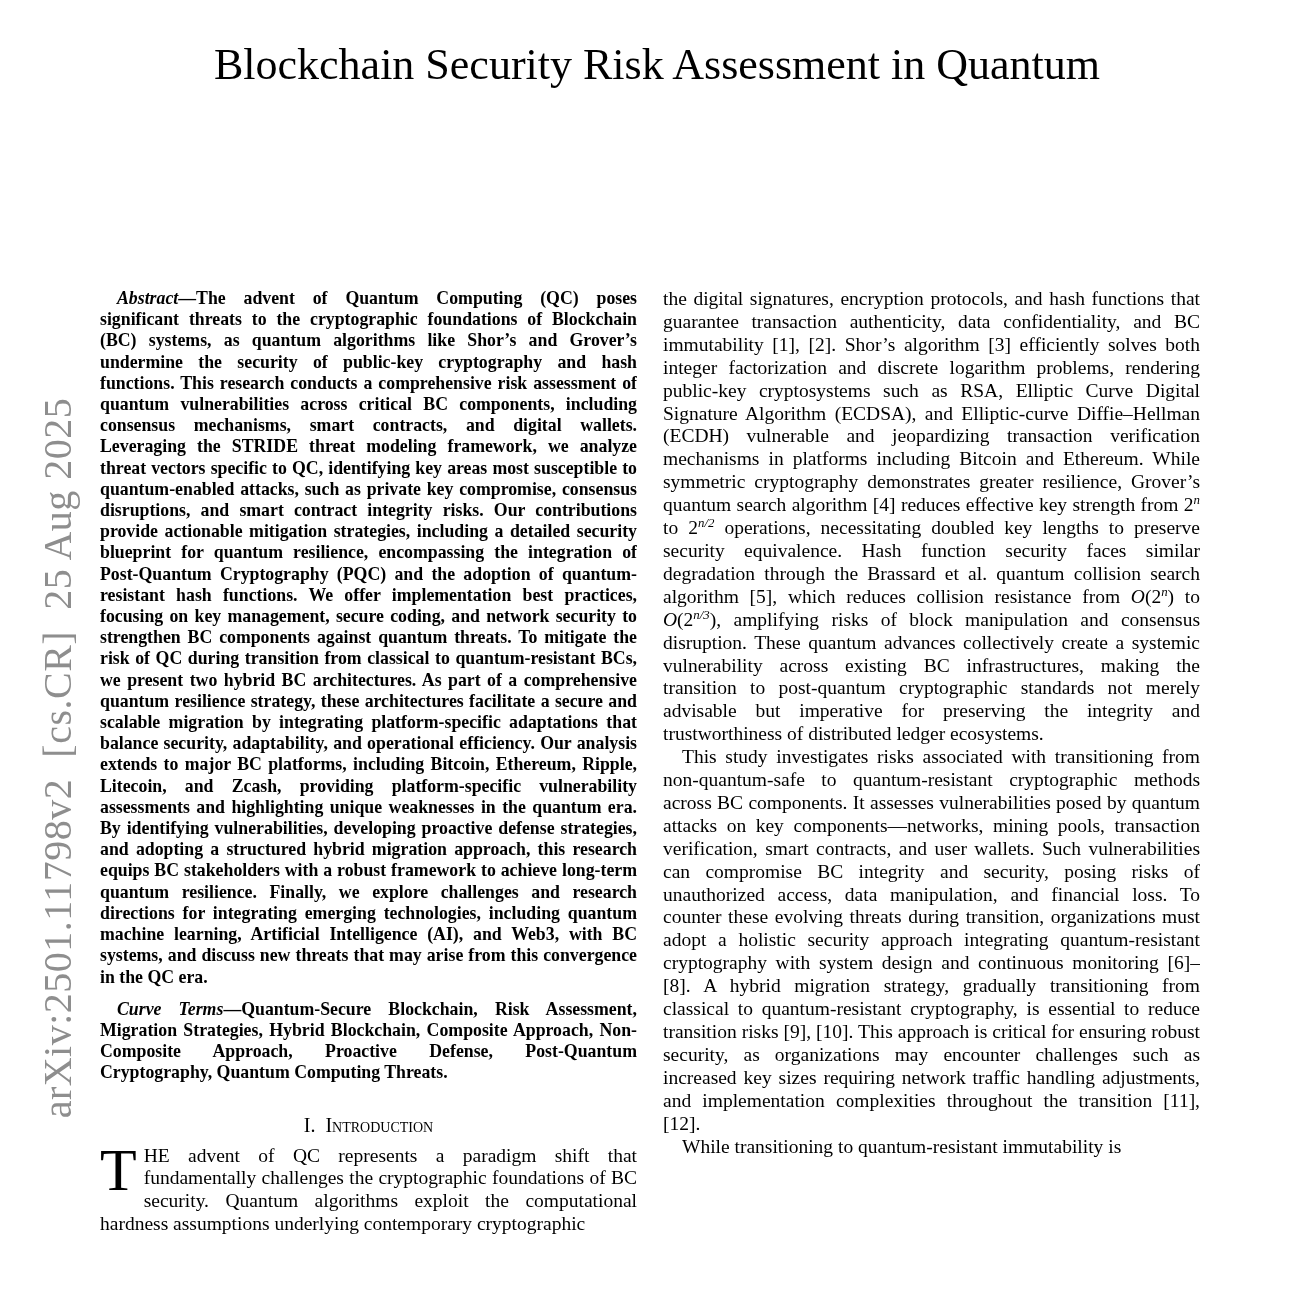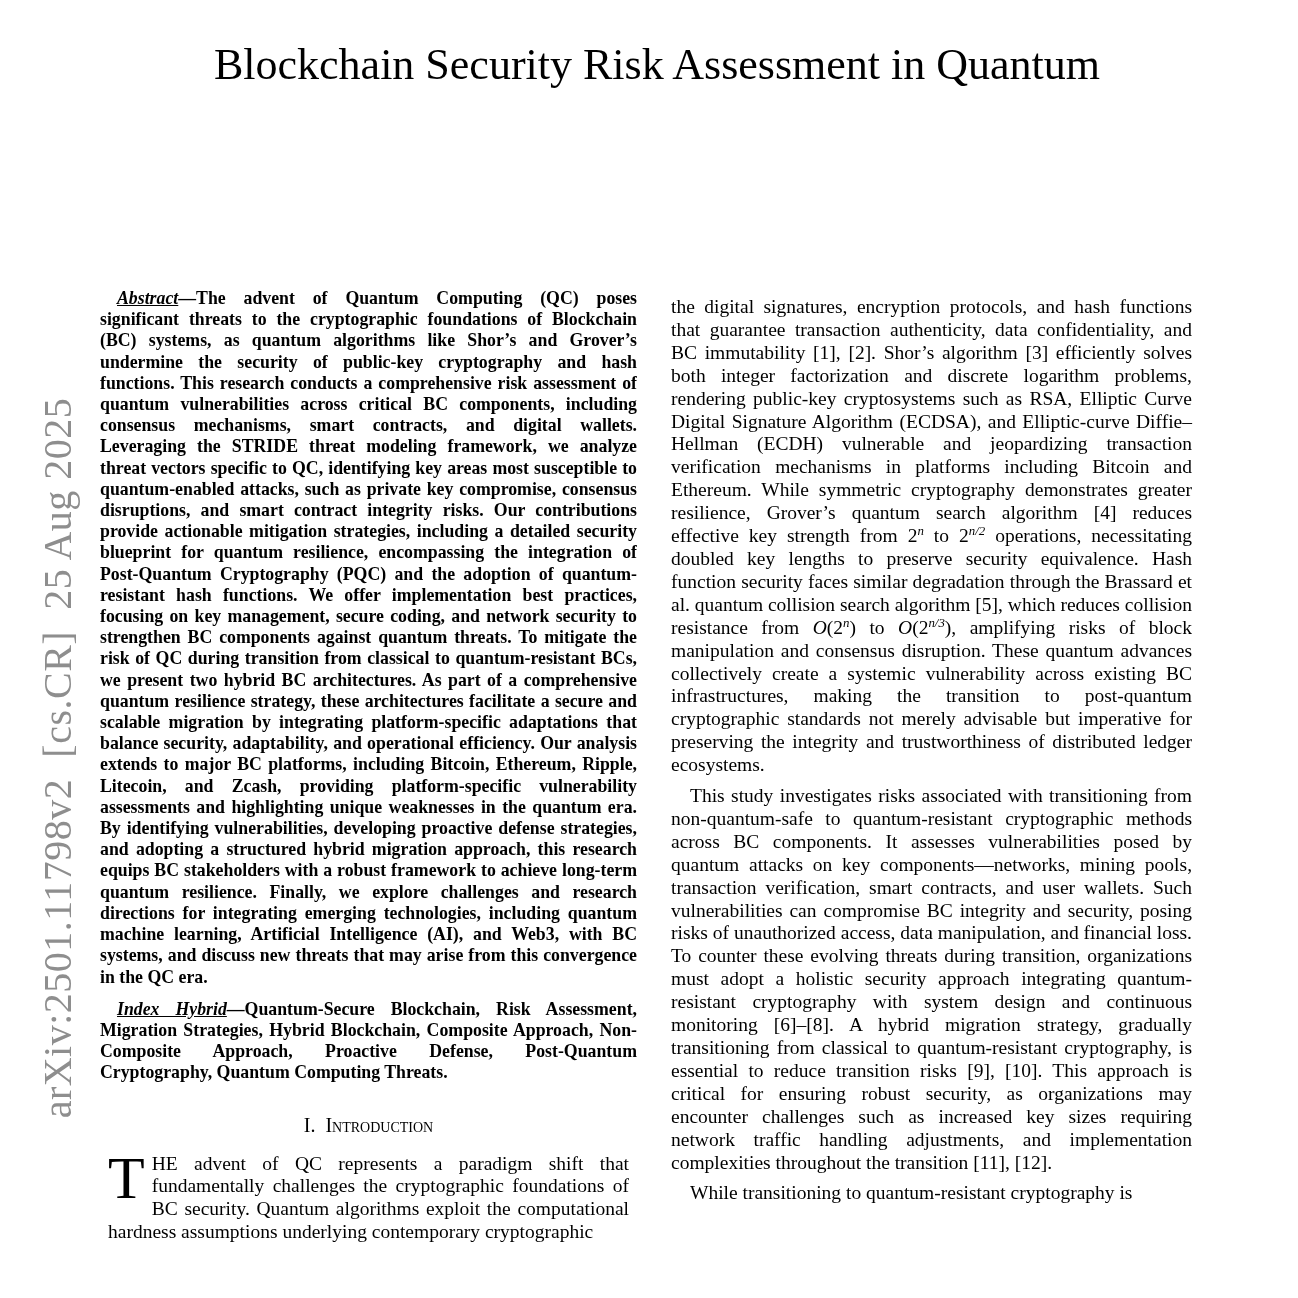--- a/index.html
+++ b/index.html
@@ -51,37 +51,37 @@
   .abstract, .index-terms {
     font-size: 17.8px;
     line-height: 21.2px;
     font-weight: bold;
     text-align: justify;
     hyphens: auto;
     margin: 0;
     text-indent: 17px;
   }
   .index-terms { margin-top: 11px; }
-  .term-label { font-style: italic; text-decoration: underline; }
+  .term-label { font-style: italic; }
 
   .section-heading {
-    margin: 30px 0 16px 0;
+    margin: 30px 0 8px 0;
     text-align: center;
     font-size: 20px;
     font-weight: normal;
     font-variant: small-caps;
   }
   .sec-num { margin-right: 10px; }
 
   .body-par {
     font-size: 19.5px;
     line-height: 22.9px;
     text-align: justify;
     hyphens: auto;
-    margin: 8px;
+    margin: 0;
   }
   .indent { text-indent: 19px; }
 
   .dropcap {
     float: left;
     font-size: 60px;
     line-height: 47px;
     padding: 2px 7px 0 0;
   }
 
@@ -98,33 +98,33 @@
   <div class="header">
     <h1 class="title"><span>Blockchain Security Risk Assessment in Quantum</span><br></h1>
   </div>
 
   <div class="columns">
 
     <div class="col">
 
       <p class="abstract"><span class="term-label">Abstract</span><span>—The advent of Quantum Computing (QC) poses significant threats to the cryptographic foundations of Blockchain (BC) systems, as quantum algorithms like Shor’s and Grover’s undermine the security of public-key cryptography and hash functions. This research conducts a comprehensive risk assessment of quantum vulnerabilities across critical BC components, including consensus mechanisms, smart contracts, and digital wallets. Leveraging the STRIDE threat modeling framework, we analyze threat vectors specific to QC, identifying key areas most susceptible to quantum-enabled attacks, such as private key compromise, consensus disruptions, and smart contract integrity risks. Our contributions provide actionable mitigation strategies, including a detailed security blueprint for quantum resilience, encompassing the integration of Post-Quantum Cryptography (PQC) and the adoption of quantum-resistant hash functions. We offer implementation best practices, focusing on key management, secure coding, and network security to strengthen BC components against quantum threats. To mitigate the risk of QC during transition from classical to quantum-resistant BCs, we present two hybrid BC architectures. As part of a comprehensive quantum resilience strategy, these architectures facilitate a secure and scalable migration by integrating platform-specific adaptations that balance security, adaptability, and operational efficiency. Our analysis extends to major BC platforms, including Bitcoin, Ethereum, Ripple, Litecoin, and Zcash, providing platform-specific vulnerability assessments and highlighting unique weaknesses in the quantum era. By identifying vulnerabilities, developing proactive defense strategies, and adopting a structured hybrid migration approach, this research equips BC stakeholders with a robust framework to achieve long-term quantum resilience. Finally, we explore challenges and research directions for integrating emerging technologies, including quantum machine learning, Artificial Intelligence (AI), and Web3, with BC systems, and discuss new threats that may arise from this convergence in the QC era.</span></p>
 
-      <p class="index-terms"><span class="term-label">Index Hybrid</span><span>—Quantum-Secure Blockchain, Risk Assessment, Migration Strategies, Hybrid Blockchain, Composite Approach, Non-Composite Approach, Proactive Defense, Post-Quantum Cryptography, Quantum Computing Threats.</span></p>
+      <p class="index-terms"><span class="term-label">Curve Terms</span><span>—Quantum-Secure Blockchain, Risk Assessment, Migration Strategies, Hybrid Blockchain, Composite Approach, Non-Composite Approach, Proactive Defense, Post-Quantum Cryptography, Quantum Computing Threats.</span></p>
 
       <h2 class="section-heading"><span class="sec-num">I.</span><span>Introduction</span></h2>
 
       <p class="body-par"><span class="dropcap">T</span><span>HE advent of QC represents a paradigm shift that fundamentally challenges the cryptographic foundations of BC security. Quantum algorithms exploit the computational hardness assumptions underlying contemporary cryptographic</span></p>
 
     </div>
 
     <div class="col">
 
       <p class="body-par"><span>the digital signatures, encryption protocols, and hash functions that guarantee transaction authenticity, data confidentiality, and BC immutability [1], [2]. Shor’s algorithm [3] efficiently solves both integer factorization and discrete logarithm problems, rendering public-key cryptosystems such as RSA, Elliptic Curve Digital Signature Algorithm (ECDSA), and Elliptic-curve Diffie–Hellman (ECDH) vulnerable and jeopardizing transaction verification mechanisms in platforms including Bitcoin and Ethereum. While symmetric cryptography demonstrates greater resilience, Grover’s quantum search algorithm [4] reduces effective key strength from 2</span><sup>n</sup><span> to 2</span><sup>n/2</sup><span> operations, necessitating doubled key lengths to preserve security equivalence. Hash function security faces similar degradation through the Brassard et al. quantum collision search algorithm [5], which reduces collision resistance from </span><span class="math-var">O</span><span>(2</span><sup>n</sup><span>) to </span><span class="math-var">O</span><span>(2</span><sup>n/3</sup><span>), amplifying risks of block manipulation and consensus disruption. These quantum advances collectively create a systemic vulnerability across existing BC infrastructures, making the transition to post-quantum cryptographic standards not merely advisable but imperative for preserving the integrity and trustworthiness of distributed ledger ecosystems.</span></p>
 
       <p class="body-par indent">This study investigates risks associated with transitioning from non-quantum-safe to quantum-resistant cryptographic methods across BC components. It assesses vulnerabilities posed by quantum attacks on key components—networks, mining pools, transaction verification, smart contracts, and user wallets. Such vulnerabilities can compromise BC integrity and security, posing risks of unauthorized access, data manipulation, and financial loss. To counter these evolving threats during transition, organizations must adopt a holistic security approach integrating quantum-resistant cryptography with system design and continuous monitoring [6]–[8]. A hybrid migration strategy, gradually transitioning from classical to quantum-resistant cryptography, is essential to reduce transition risks [9], [10]. This approach is critical for ensuring robust security, as organizations may encounter challenges such as increased key sizes requiring network traffic handling adjustments, and implementation complexities throughout the transition [11], [12].</p>
 
-      <p class="body-par indent">While transitioning to quantum-resistant cryptography is</p>
+      <p class="body-par indent">While transitioning to quantum-resistant immutability is</p>
 
     </div>
 
   </div>
 
 </div>
 
 </body></html>

